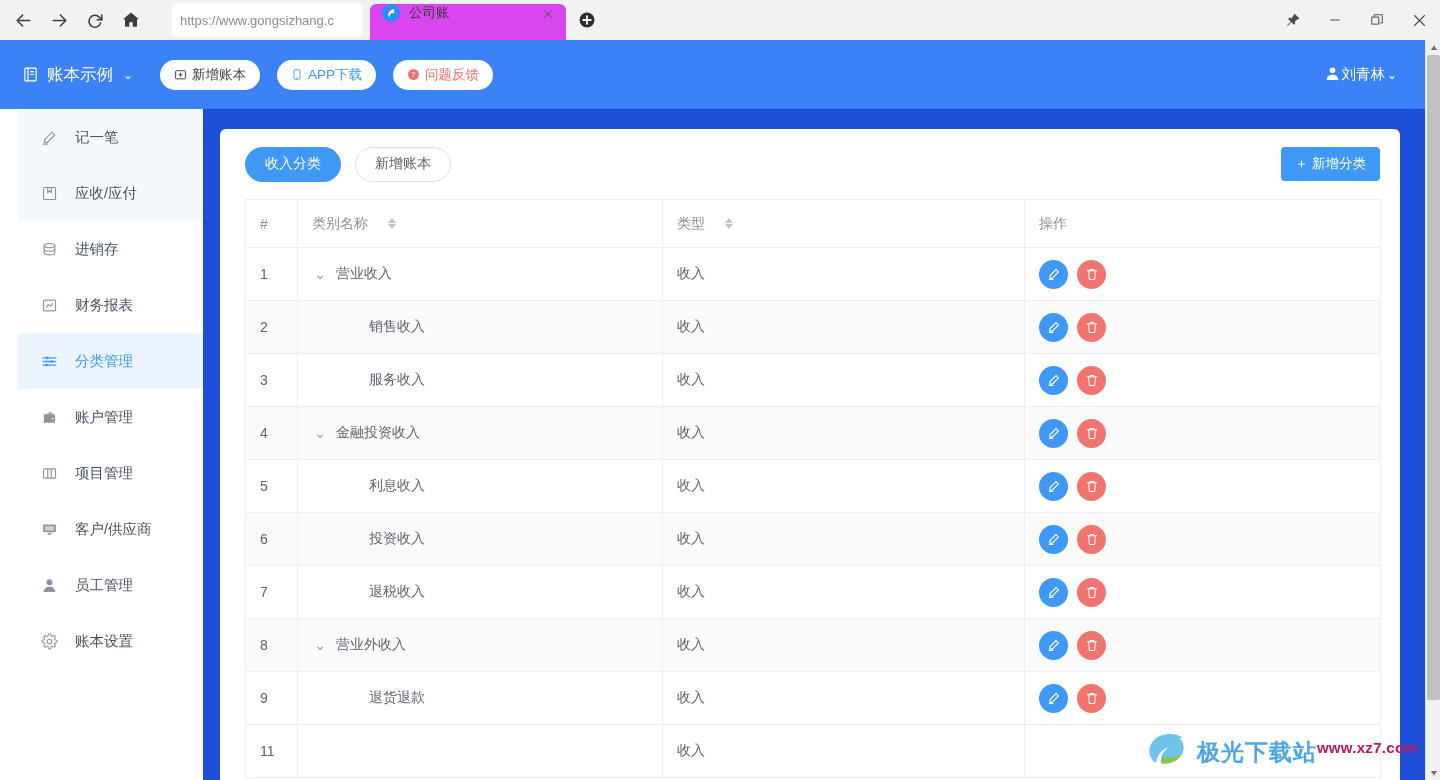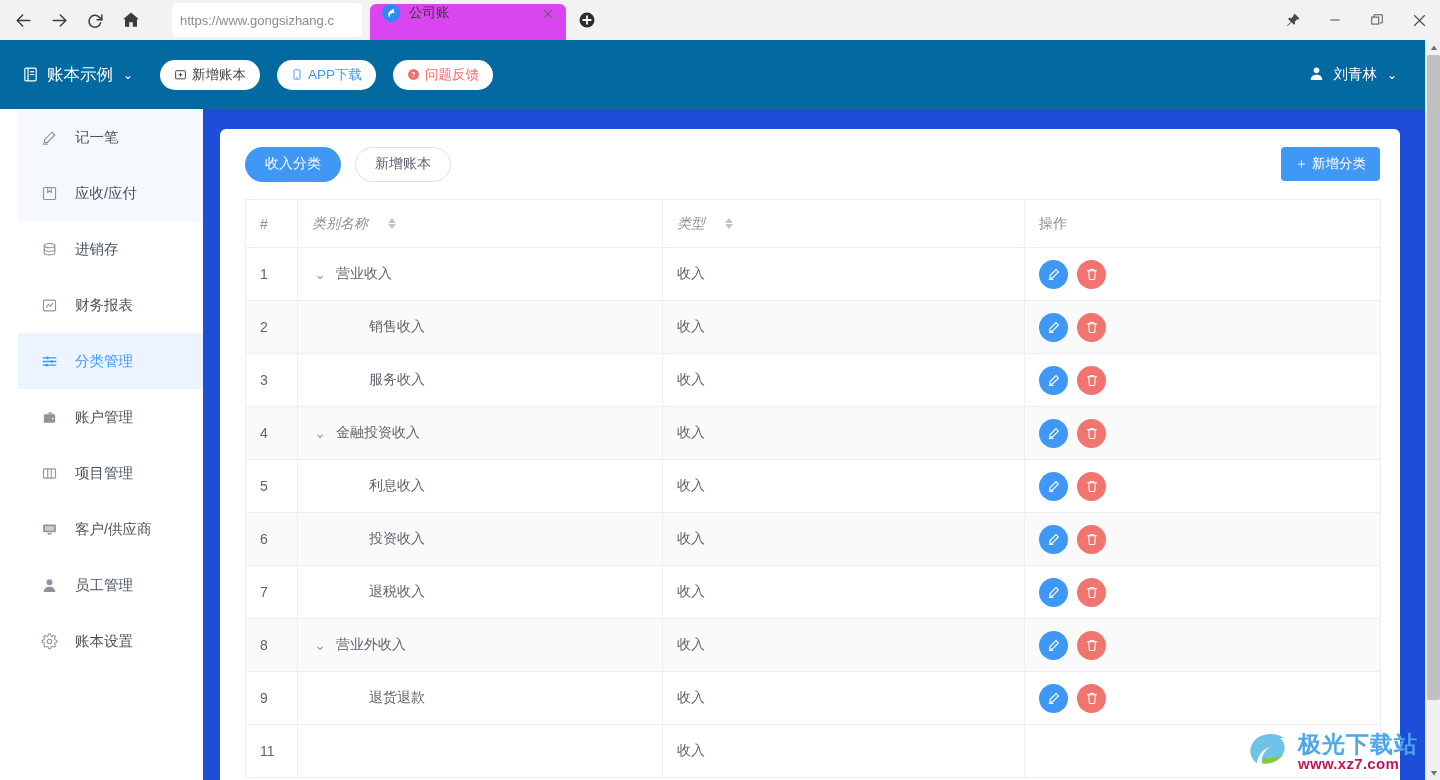--- a/index.html
+++ b/index.html
@@ -77,21 +77,21 @@
   .win-btn {
     width: 42px; height: 40px;
     display: flex; align-items: center; justify-content: center;
     color: #4a4a4a; cursor: pointer;
   }
 
   
   .app-header {
     position: absolute; left: 0; top: 40px;
     width: 1425px; height: 69px;
-    background: #0369a1;
+    background: #3b82f6;
     display: flex; align-items: center;
     padding: 0 0 0 22px;
   }
   .brand {
     display: flex; align-items: center; gap: 8px;
     color: #ffffff; font-size: 16.5px; cursor: pointer;
     margin-right: 27px;
   }
   .brand-icon { display: flex; align-items: center; }
   .brand-caret { font-size: 12px; opacity: .95; margin-left: 2px; }
@@ -106,21 +106,21 @@
     margin-right: 17px;
     white-space: nowrap;
   }
   .pill.dark-txt { color: #404040; }
   .pill.blue-txt { color: #3f97f6; }
   .pill.red-txt  { color: #f56c6c; }
   .pill svg { display: block; flex: 0 0 auto; }
 
   .user-area {
     margin-left: auto; margin-right: 28px;
-    display: flex; align-items: center; gap: 8px;
+    display: flex; align-items: center; 
     color: #ffffff; font-size: 14.5px; cursor: pointer;
   }
   .user-caret { font-size: 12px; margin-left: 2px; }
 
   
   .sidebar {
     position: absolute; left: 18px; top: 109px;
     width: 203px; height: 671px;
     background: #ffffff;
     border-right: 1px solid #e8eaee;
@@ -211,21 +211,21 @@
     padding: 0 14px;
     font-size: 14px;
     color: #5f636c;
   }
   tr.stripe td { background: #fafafa; }
   .col-idx  { width: 52px; }
   .col-name { width: 365px; }
   .col-type { width: 362px; }
   .col-ops  { width: 356px; }
 
-  .th-inner { display: inline-flex; align-items: center; gap: 20px; cursor: pointer; font-style: italic; }
+  .th-inner { display: inline-flex; align-items: center; gap: 20px; cursor: pointer; }
   .sort-ico { display: inline-flex; flex-direction: column; gap: 1px; }
   .sort-ico i {
     width: 0; height: 0; display: block;
     border-left: 4px solid transparent;
     border-right: 4px solid transparent;
   }
   .sort-ico i.up   { border-bottom: 5px solid #c0c4cc; }
   .sort-ico i.down { border-top: 5px solid #c0c4cc; }
 
   .name-cell { display: flex; align-items: center; }
@@ -265,21 +265,21 @@
     background: #c0c0c0; border-radius: 2px;
     cursor: pointer;
   }
 
   
   .wm {
     position: absolute; right: 22px; bottom: 6px;
     display: flex; align-items: center; gap: 6px;
     pointer-events: none;
   }
-  .wm-txt { display: flex; flex-direction: column; line-height: 1.05; }
+  .wm-txt { display: flex; flex-direction: row; line-height: 1.05; }
   .wm-cn {
     font-size: 23px; font-weight: bold; color: #4da6e8;
     letter-spacing: 1px;
   }
   .wm-en {
     font-size: 15px; font-weight: bold; color: #be185d;
     letter-spacing: .3px;
   }
 </style>
 </head>

